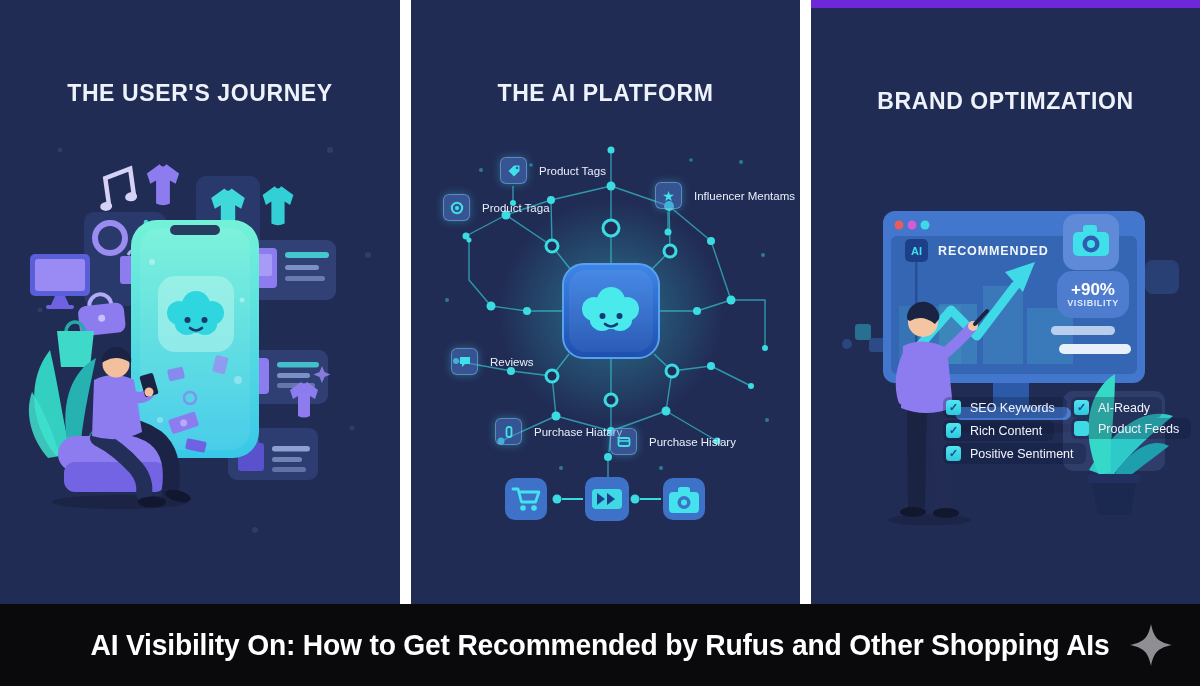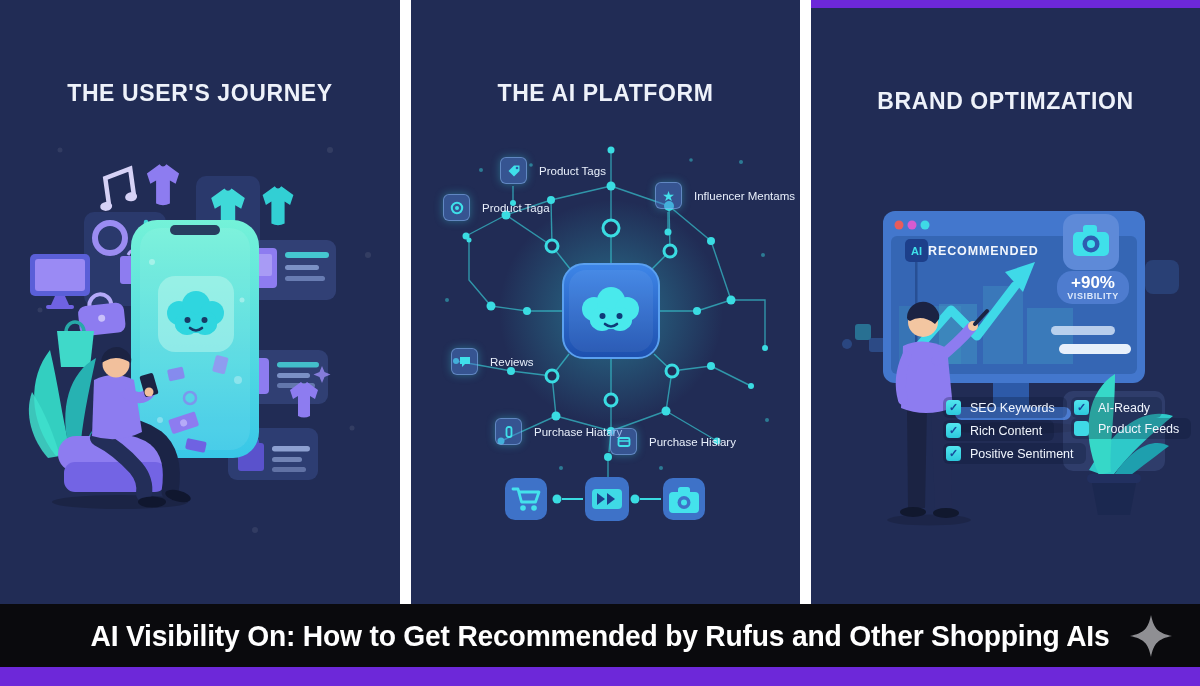--- a/index.html
+++ b/index.html
@@ -16,37 +16,37 @@
   .illus{position:absolute;left:0;top:0;}
 
   
   .node-label{position:absolute;display:flex;align-items:center;gap:12px;color:#e8effb;font-size:11.5px;}
   .nl-icon{width:25px;height:25px;border-radius:6px;flex:0 0 auto;
            background:rgba(78,128,212,.48);border:1px solid rgba(150,200,255,.45);
            box-shadow:0 0 9px rgba(63,224,234,.35);
            display:flex;align-items:center;justify-content:center;color:#44e2ec;font-size:14px;line-height:1;}
 
   
-  .screen-row{position:absolute;display:flex;align-items:center;}
+  .screen-row{position:absolute;display:flex;align-items:center;gap:10px;}
   .ai-badge{width:23px;height:23px;border-radius:5px;background:#1d3f8a;color:#3fe0ea;
             font-size:11px;font-weight:bold;display:flex;align-items:center;justify-content:center;}
   .recommended{color:#f2f6fc;font-weight:bold;font-size:12.5px;letter-spacing:.9px;}
-  .stat-badge{position:absolute;left:246px;top:263px;width:72px;height:33px;border-radius:15px;
+  .stat-badge{position:absolute;left:246px;top:263px;width:72px;height:47px;border-radius:15px;
               background:#4e7ccf;display:flex;flex-direction:column;align-items:center;justify-content:center;gap:1px;}
   .stat-value{font-size:17px;font-weight:bold;color:#ffffff;line-height:1;}
   .stat-label{font-size:9px;font-weight:bold;color:#dce8fa;letter-spacing:.6px;line-height:1;}
   .check-item{position:absolute;display:flex;align-items:center;gap:9px;color:#f0f5fd;font-size:12.5px;
               background:rgba(10,20,50,.28);padding:3px 12px 3px 3px;border-radius:6px;white-space:nowrap;}
   .checkbox{width:15px;height:15px;border-radius:3.5px;flex:0 0 auto;
             background:linear-gradient(180deg,#52e6ef,#2cc8dc);color:#174a9a;font-size:11px;font-weight:bold;
             display:flex;align-items:center;justify-content:center;line-height:1;}
   .checkbox.solid{background:#3fd9e6;}
 
   
-  .banner{position:absolute;left:0;top:604px;width:1200px;height:63px;background:#0a0a0d;
+  .banner{position:absolute;left:0;top:604px;width:1200px;height:82px;background:#0a0a0d;
           display:flex;align-items:center;justify-content:center;}
   .banner-title{color:#ffffff;font-size:30px;font-weight:bold;white-space:nowrap;
                 transform:scaleX(.94);transform-origin:center;letter-spacing:-.2px;}
   .sparkle{position:absolute;right:26px;top:50%;transform:translateY(-50%);}
 </style>
 </head>
 <body>
 
 <div class="canvas">
 

